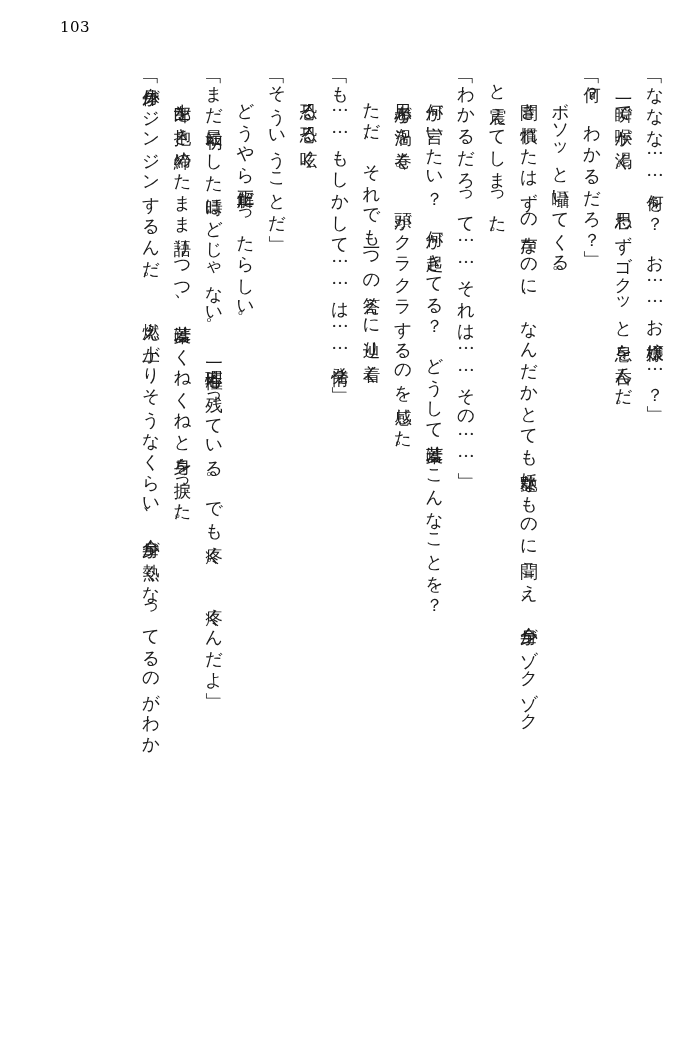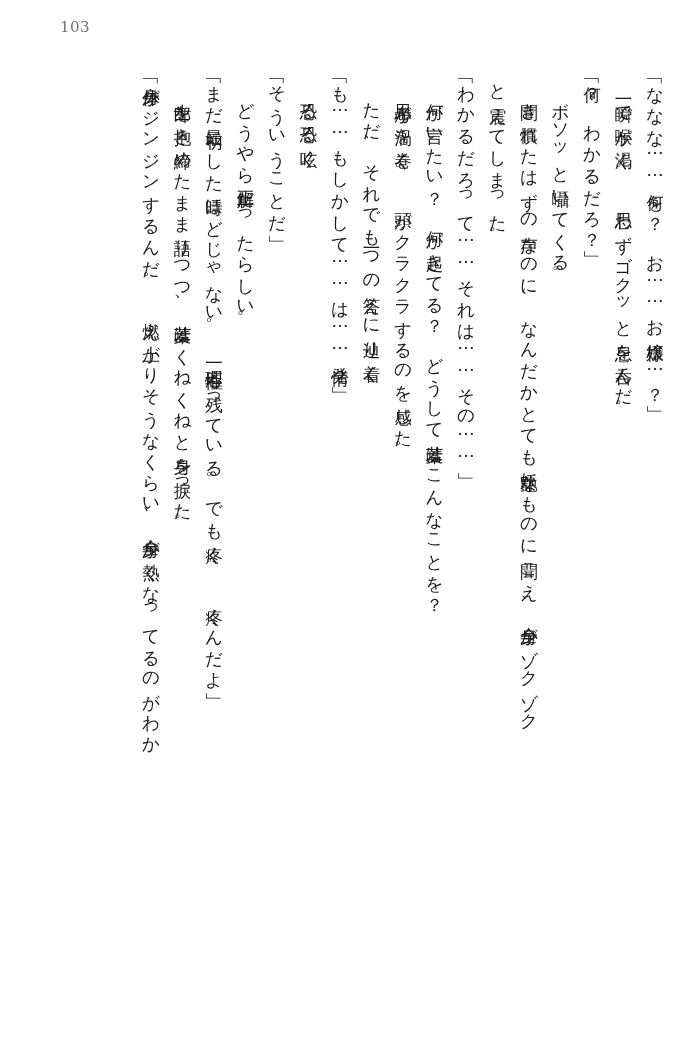--- a/index.html
+++ b/index.html
@@ -21,21 +21,21 @@
     height: 1050px;
     box-sizing: border-box;
     background: #fff;
   }
   .page-number {
     position: absolute;
     top: 18px;
     left: 60px;
     font-size: 15px;
     letter-spacing: 0.5px;
-    color: #737373;
+    color: #000000;
     font-family: "DejaVu Serif", "Liberation Serif", serif;
   }
   .text-body {
     position: absolute;
     top: 72px;
     left: 22px;
     right: 30px;
     height: 930px;
     display: flex;
     flex-direction: row-reverse;

